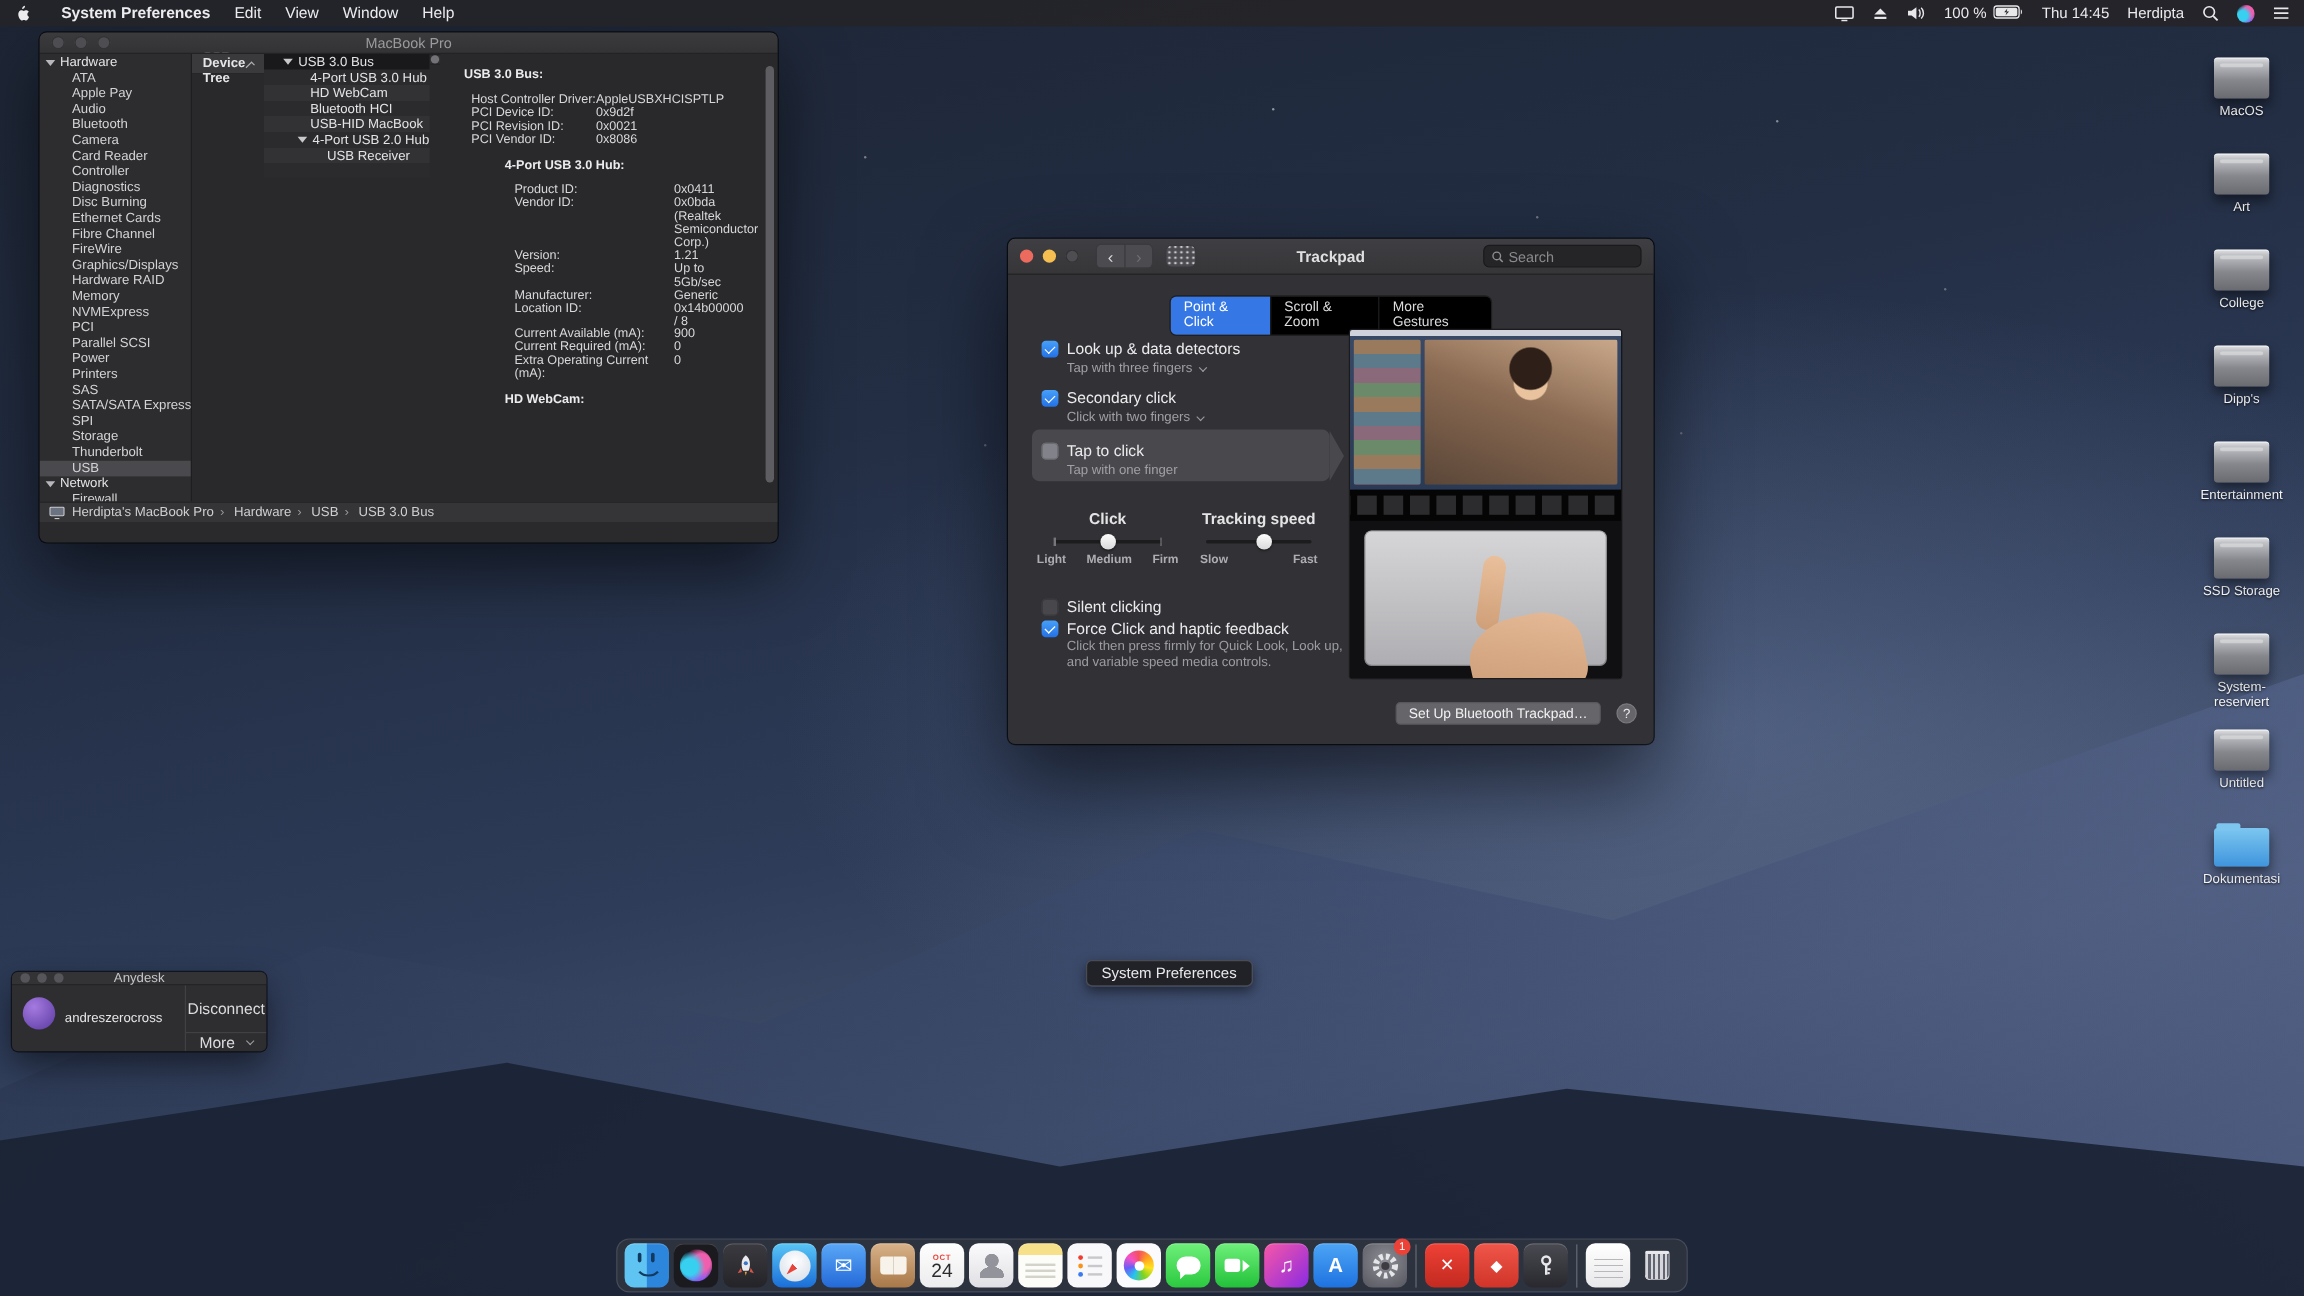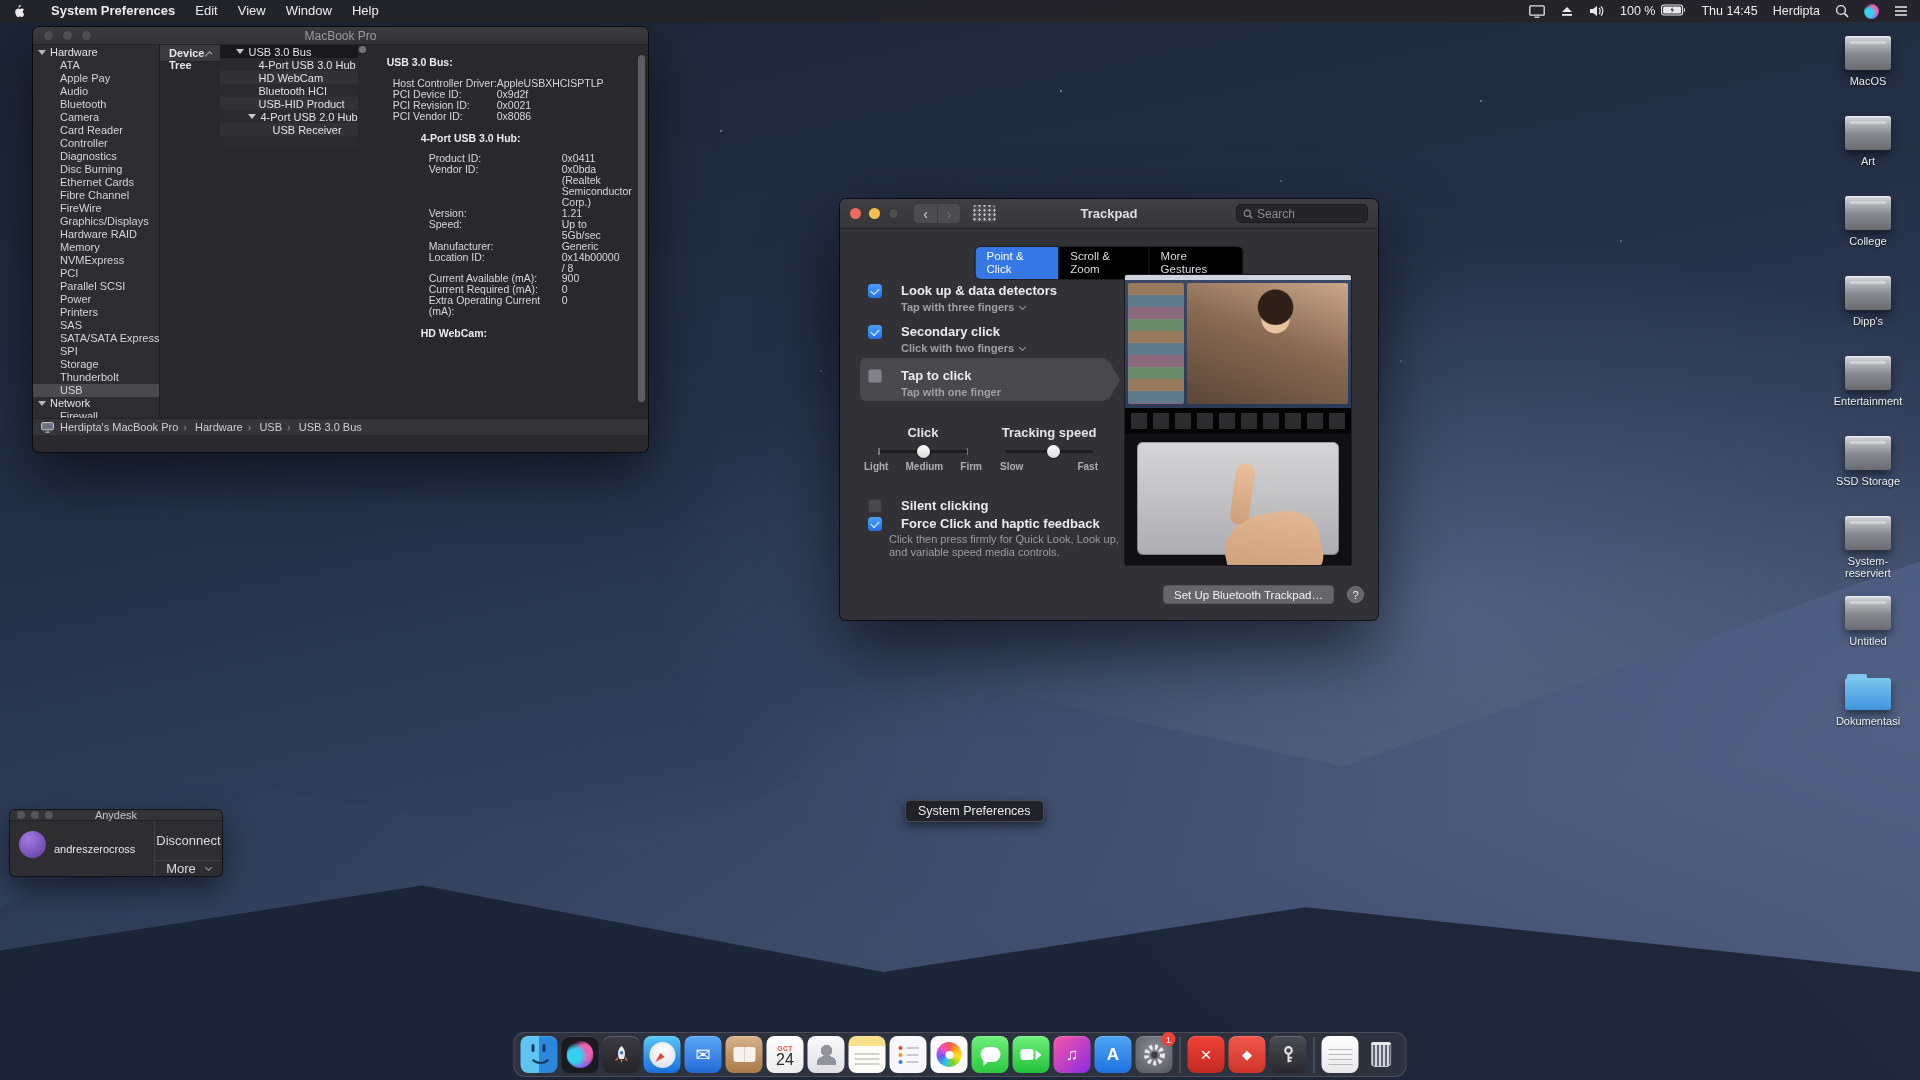--- a/index.html
+++ b/index.html
@@ -102,21 +102,21 @@
     font-family:"Liberation Sans",sans-serif;}
   .search input::placeholder{color:#8a8a8e;}
   .tabs{position:absolute;top:47px;left:50%;transform:translateX(-50%);display:flex;border:1px solid #1f1f21;
     border-radius:6px;overflow:hidden;background:#2b2b2d;}
   .tab{padding:3px 11px;font-size:11.5px;line-height:13px;color:#dcdcde;background:#000000;}
   .tab + .tab{border-left:1px solid #1f1f21;}
   .tab.active{background:#3577e4;color:#fff;}
   .hl-row{position:absolute;left:20px;top:159px;width:248px;height:43px;background:#49494d;border-radius:6px;}
   .hl-row::after{content:"";position:absolute;left:100%;top:50%;transform:translateY(-50%);
     border:21px solid transparent;border-left:12px solid #49494d;border-right:0;}
-  .opt{position:absolute;left:28px;display:flex;gap:19px;font-weight:bold;}
+  .opt{position:absolute;left:28px;display:flex;gap:7px;}
   .opt-1{top:84px;}.opt-2{top:125px;}.opt-3{top:169px;}
   .opt-silent{top:299px;}.opt-force{top:317px;}
   .cb{width:14px;height:14px;border-radius:3.5px;position:relative;flex:0 0 14px;margin-top:1px;}
   .cb-on{background:linear-gradient(#47a0f8,#2371e8);}
   .cb-on::after{content:"";position:absolute;left:3px;top:3.5px;width:7px;height:4px;border-left:1.8px solid #fff;
     border-bottom:1.8px solid #fff;transform:rotate(-45deg);}
   .cb-off-light{background:#82828a;box-shadow:inset 0 0 0 1px #6a6a72;}
   .cb-off-dark{background:#47474c;box-shadow:inset 0 0 0 1px #38383d;}
   .opt-label{font-size:13px;color:#ececee;line-height:15px;}
   .opt-sub{font-size:11px;color:#a0a0a4;margin-top:3px;display:flex;align-items:center;}
@@ -157,21 +157,21 @@
   .vid-tp{position:relative;height:131px;background:#101012;}
   .tp-surface{position:absolute;left:12px;right:12px;top:8px;bottom:10px;border-radius:6px;
     background:linear-gradient(180deg,#d6d6d8,#aeaeb2);box-shadow:inset 0 0 0 1px rgba(0,0,0,.25);}
   .hand{position:absolute;bottom:-20px;left:78px;width:120px;height:100px;}
   .palm{position:absolute;bottom:0;left:22px;width:96px;height:72px;border-radius:45% 40% 30% 45%;
     background:linear-gradient(200deg,#e6bb97,#c79872);transform:rotate(-12deg);}
   .finger{position:absolute;left:30px;top:-22px;width:19px;height:62px;border-radius:10px;
     background:linear-gradient(180deg,#e9c09c,#cf9f78);transform:rotate(8deg);}
 
   
-  .desk-icons{position:absolute;right:10px;top:32px;width:84px;z-index:5;display:flex;flex-direction:column;align-items:center;}
+  .desk-icons{position:absolute;right:10px;top:44px;width:84px;z-index:5;display:flex;flex-direction:column;align-items:center;}
   .dicon{height:80px;display:flex;flex-direction:column;align-items:center;overflow:visible;}
   .d-gfx{width:46px;height:34px;border-radius:3px;position:relative;margin-top:4px;
     background:linear-gradient(180deg,#e2e3e6 0%,#c2c3c7 12%,#86878d 55%,#6a6b71 100%);
     box-shadow:0 5px 9px rgba(0,0,0,.45),inset 0 1px 0 rgba(255,255,255,.55);}
   .d-gfx::after{content:"";position:absolute;left:5px;right:5px;top:5px;height:3px;border-radius:2px;background:rgba(255,255,255,.35);}
   .d-gfx.folder{background:linear-gradient(180deg,#7cc6f0,#3f95dd);box-shadow:0 5px 9px rgba(0,0,0,.45);height:32px;margin-top:6px;}
   .d-gfx.folder::before{content:"";position:absolute;top:-4px;left:2px;width:20px;height:6px;border-radius:2px 2px 0 0;
     background:#7cc6f0;}
   .d-gfx.folder::after{display:none;}
   .d-label{margin-top:5px;font-size:11px;line-height:12px;color:#f5f5f7;text-align:center;max-width:78px;
@@ -426,21 +426,21 @@
         <div class="tree-row tr-l1">
           <span>4-Port USB 3.0 Hub</span>
         </div>
         <div class="tree-row tr-l1">
           <span>HD WebCam</span>
         </div>
         <div class="tree-row tr-l1">
           <span>Bluetooth HCI</span>
         </div>
         <div class="tree-row tr-l1">
-          <span>USB-HID Product</span>
+          <span>USB-HID MacBook</span>
         </div>
         <div class="tree-row tr-l1d">
           <span class="disc"></span>
           <span>4-Port USB 2.0 Hub</span>
         </div>
         <div class="tree-row tr-l2">
           <span>USB Receiver</span>
         </div>
       </div>
       <div class="splitter"></div>

